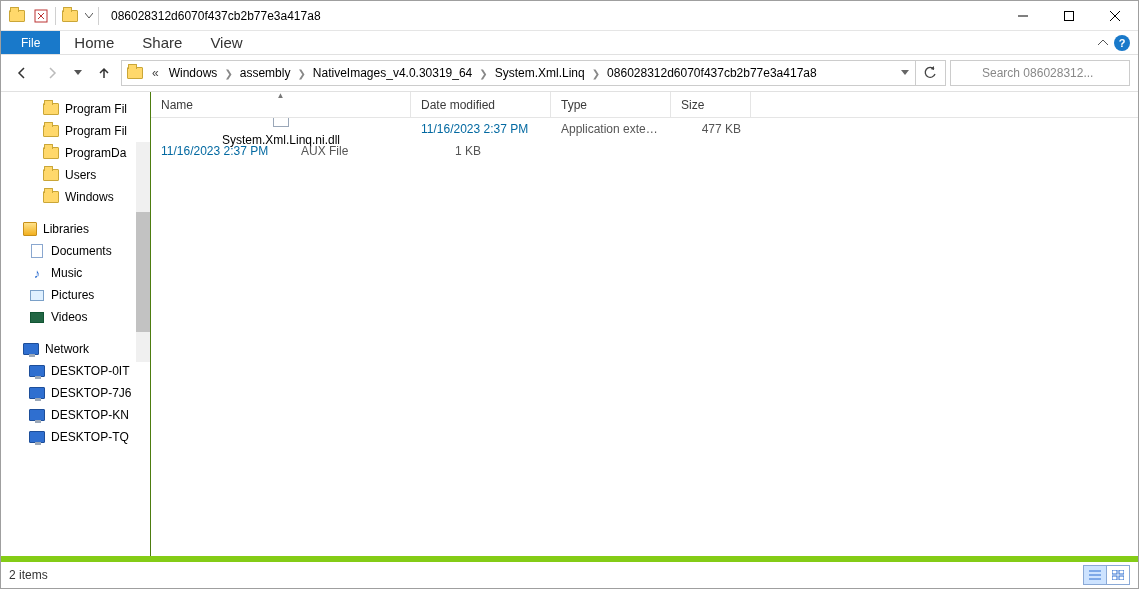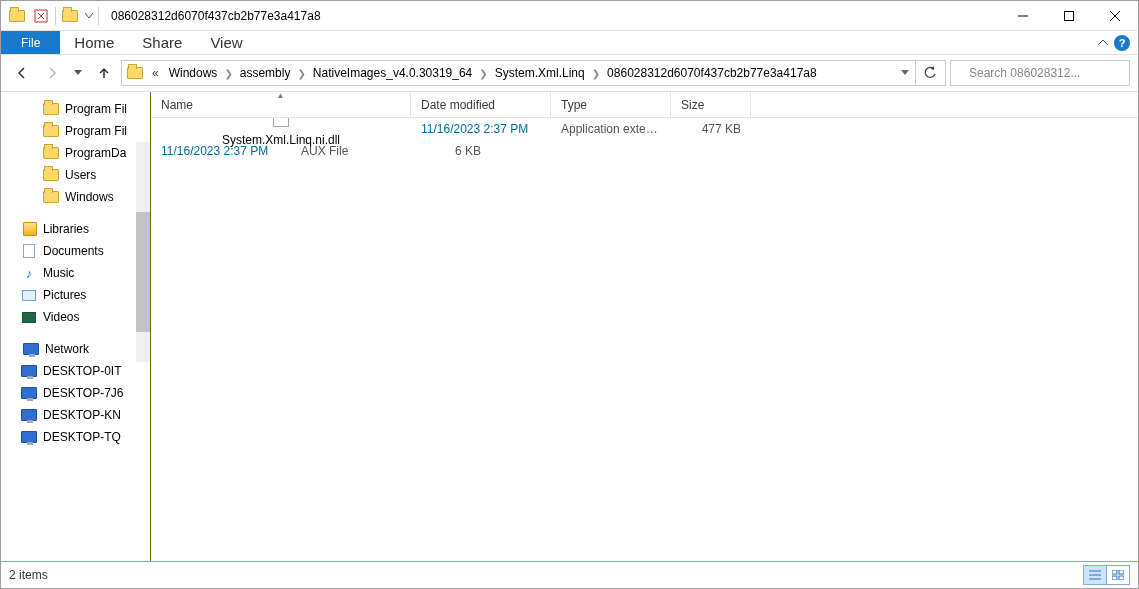--- a/index.html
+++ b/index.html
@@ -28,29 +28,29 @@
   .navrow .nbtn.disabled { color: #b6b6b6; }
   .navrow .nbtn.recent { width: 18px; }
   .addressbar { flex: 1; height: 26px; border: 1px solid #cccccc; display: flex; align-items: center; padding: 0 2px; background: #fff; position: relative; }
   .addressbar .foldericon { width: 22px; height: 22px; display: flex; align-items: center; justify-content: center; }
   .crumbs { display: flex; align-items: center; overflow: hidden; white-space: nowrap; flex: 1; }
   .crumbs .overflow { padding: 0 6px; color: #444; }
   .crumbs .crumb { padding: 0 4px; color: #000; display: flex; align-items: center; }
   .crumbs .car { padding: 0 3px; color: #888; font-size: 10px; }
   .addr-drop { width: 22px; height: 24px; display: flex; align-items: center; justify-content: center; color: #666; border-left: 1px solid transparent; }
   .refresh { width: 28px; height: 24px; display: flex; align-items: center; justify-content: center; border-left: 1px solid #ccc; color: #444; }
-  .searchbox { width: 180px; height: 26px; border: 1px solid #cccccc; display: flex; align-items: center; padding: 12px 6px; color: #777; gap: 10px; }
+  .searchbox { width: 180px; height: 26px; border: 1px solid #cccccc; display: flex; align-items: center; padding: 12px 6px; color: #777; gap: 23px; }
   .searchbox input { border: none; outline: none; flex: 1; font-size: 12px; color: #000; background: transparent; }
   .searchbox input::placeholder { color: #888; }
 
   
   .body { flex: 1; display: flex; min-height: 0; border-top: 1px solid #e1e1e1; }
   .tree { width: 150px; border-right: 1px solid #4d7c0f; overflow: hidden; position: relative; padding-top: 6px; }
   .tree-scroll { overflow-y: auto; height: 100%; }
-  .tree-item { display: flex; align-items: center; height: 22px; padding-left: 20px; gap: 6px; white-space: nowrap; overflow: hidden; font-size: 12px; color: #000; }
+  .tree-item { display: flex; align-items: center; height: 22px; padding-left: 28px; gap: 6px; white-space: nowrap; overflow: hidden; font-size: 12px; color: #000; }
   .tree-item.l2 { padding-left: 42px; }
   .tree-item .ticon { width: 16px; height: 16px; flex-shrink: 0; display: flex; align-items: center; justify-content: center; }
   .tree-group { margin-top: 10px; }
   .tree-root { padding-left: 22px; display: flex; align-items: center; height: 22px; gap: 6px; font-size: 12px; }
   .tree-fake-scroll { position: absolute; right: 0; top: 50px; width: 14px; height: 220px; background: #f0f0f0; }
   .tree-fake-thumb { position: absolute; right: 0; top: 120px; width: 14px; height: 120px; background: #c2c2c2; }
 
   .content { flex: 1; display: flex; flex-direction: column; min-width: 0; }
   .col-headers { height: 26px; display: flex; align-items: center; border-bottom: 1px solid #e5e5e5; font-size: 12px; color: #3b3b3b; }
   .col { padding: 0 10px; border-right: 1px solid #e5e5e5; height: 100%; display: flex; align-items: center; position: relative; }
@@ -64,21 +64,21 @@
   .row { height: 22px; display: flex; align-items: center; font-size: 12px; }
   .row .cell { padding: 0 10px; overflow: hidden; text-overflow: ellipsis; white-space: nowrap; }
   .row .cell.name { width: 260px; display: flex; align-items: center; gap: 6px; flex-direction: column; }
   .row .cell.date { width: 140px; color: #0369a1; }
   .row .cell.type { width: 120px; color: #555; }
   .row .cell.size { width: 80px; text-align: right; color: #555; }
   .file-icon { width: 16px; height: 16px; border: 1px solid #9aa7b8; background: #fff; position: relative; flex-shrink: 0; }
   .file-icon::after { content: ""; position: absolute; right: -1px; top: -1px; width: 5px; height: 5px; background: #fff; border-left: 1px solid #9aa7b8; border-bottom: 1px solid #9aa7b8; }
 
   
-  .statusbar { height: 24px; border-top: 1px solid #84cc16; display: flex; align-items: center; padding: 13px 8px; font-size: 12px; color: #333; }
+  .statusbar { height: 24px; border-top: 6px solid #84cc16; display: flex; align-items: center; padding: 13px 8px; font-size: 12px; color: #333; }
   .statusbar .views { margin-left: auto; display: flex; gap: 0; }
   .statusbar .vbtn { width: 24px; height: 20px; border: 1px solid #8aa9d6; display: flex; align-items: center; justify-content: center; margin-left: -1px; }
   .statusbar .vbtn.active { background: #cde3ff; }
 
   
   .folder-icon { width: 16px; height: 12px; background: #ffd86b; border: 1px solid #caa637; border-radius: 1px; position: relative; }
   .folder-icon::before { content: ""; position: absolute; top: -4px; left: 0; width: 7px; height: 4px; background: #ffd86b; border: 1px solid #caa637; border-bottom: none; border-radius: 1px 1px 0 0; }
   .lib-icon { width: 14px; height: 14px; background: linear-gradient(#ffe28a,#f2b01e); border: 1px solid #c78f18; border-radius: 1px; }
   .mon-icon { width: 16px; height: 12px; background: #2f6fd0; border: 1px solid #1d4e9a; border-radius: 1px; position: relative; }
   .mon-icon::after { content: ""; position: absolute; bottom: -3px; left: 5px; width: 6px; height: 3px; background: #9aa7b8; }
@@ -328,21 +328,21 @@
               <div class="file-icon"></div>
               <span>System.Xml.Linq.ni.dll</span>
             </div>
           <div class="cell date">11/16/2023 2:37 PM</div>
           <div class="cell type">Application exten...</div>
           <div class="cell size">477 KB</div>
         </div>
         <div class="row">
           <div class="cell date">11/16/2023 2:37 PM</div>
           <div class="cell type">AUX File</div>
-          <div class="cell size">6 KB</div>
+          <div class="cell size">1 KB</div>
         </div>
       </div>
     </div>
   </div>
 
   <div class="statusbar">
     <span>2 items</span>
     <div class="views">
       <div class="vbtn active">
         <svg width="12" height="10">

